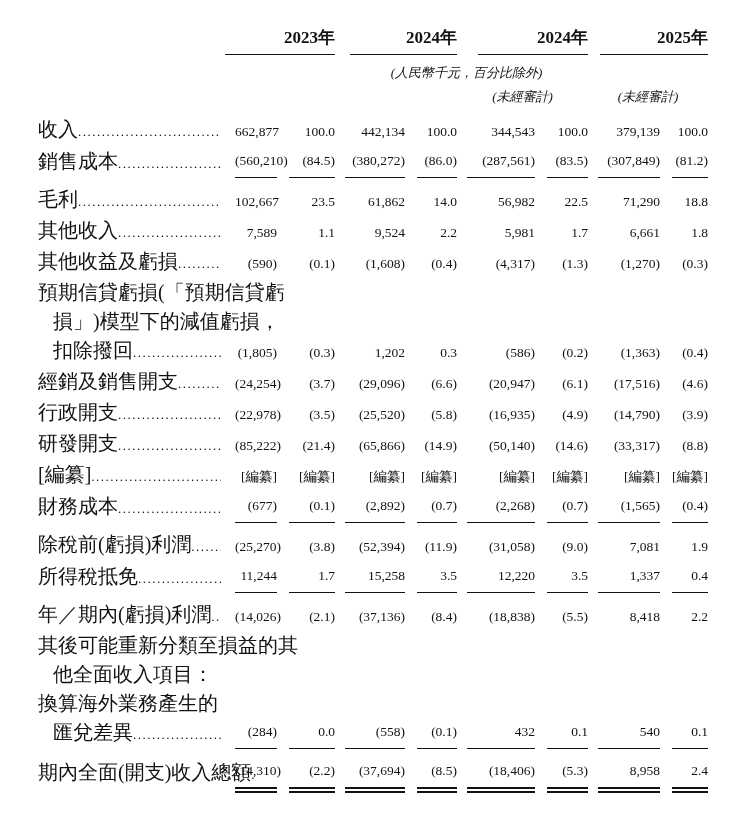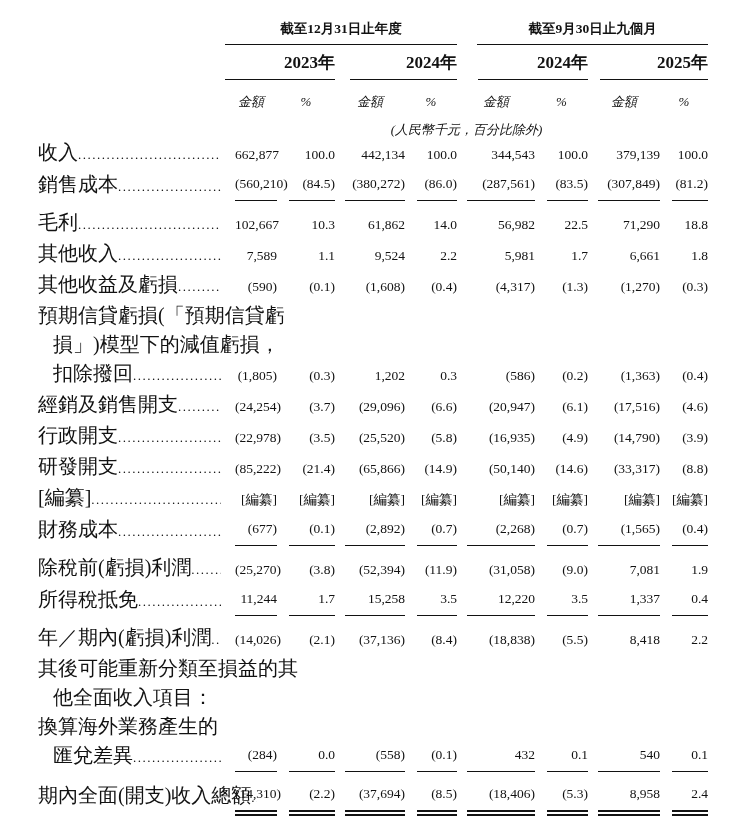--- a/index.html
+++ b/index.html
@@ -133,56 +133,42 @@
       <col style="width:70px">
         <col style="width:52px">
       <col style="width:78px">
         <col style="width:53px">
       <col style="width:72px">
         <col style="width:48px">
     </colgroup>
     <thead>
       <tr>
         <th></th>
-        <th colspan="4" class="g1">
-          <div class="gin">截至12月31日止年度</div>
-        </th>
-        <th colspan="4" class="g2">
-          <div class="gin">截至9月30日止九個月</div>
-        </th>
-      </tr>
-      <tr>
-        <th></th>
         <th colspan="2" class="y1">
           <div class="yin">2023年</div>
         </th>
         <th colspan="2" class="y2">
           <div class="yin">2024年</div>
         </th>
         <th colspan="2" class="y3">
           <div class="yin">2024年</div>
         </th>
         <th colspan="2" class="y4">
           <div class="yin">2025年</div>
         </th>
       </tr>
       <tr>
         <th></th>
-        <th class="cl">金額</th>
-        <th class="cl">%</th>
-        <th class="cl">金額</th>
-        <th class="cl">%</th>
-        <th class="cl">金額</th>
-        <th class="cl">%</th>
-        <th class="cl">金額</th>
-        <th class="cl">%</th>
+        <th colspan="8" class="note">(人民幣千元，百分比除外)</th>
       </tr>
       <tr>
         <th></th>
-        <th colspan="8" class="note">(人民幣千元，百分比除外)</th>
+        <th colspan="4"></th>
+        <th colspan="2" class="unaud">(未經審計)</th>
+        <th colspan="2" class="unaud">(未經審計)</th>
       </tr>
     </thead>
     <tbody id="tbody">
         <tr>
           <td class="label">
             <div class="lline">
               <span>收入</span>
               <span class="dots"></span>
             </div>
           </td>
@@ -247,21 +233,21 @@
           <td class="label">
             <div class="lline">
               <span>毛利</span>
               <span class="dots"></span>
             </div>
           </td>
           <td class="num amt">
             <div class="ci">102,667</div>
           </td>
           <td class="num pct">
-            <div class="ci">10.3</div>
+            <div class="ci">23.5</div>
           </td>
           <td class="num amt">
             <div class="ci">61,862</div>
           </td>
           <td class="num pct">
             <div class="ci">14.0</div>
           </td>
           <td class="num amt">
             <div class="ci">56,982</div>
           </td>

